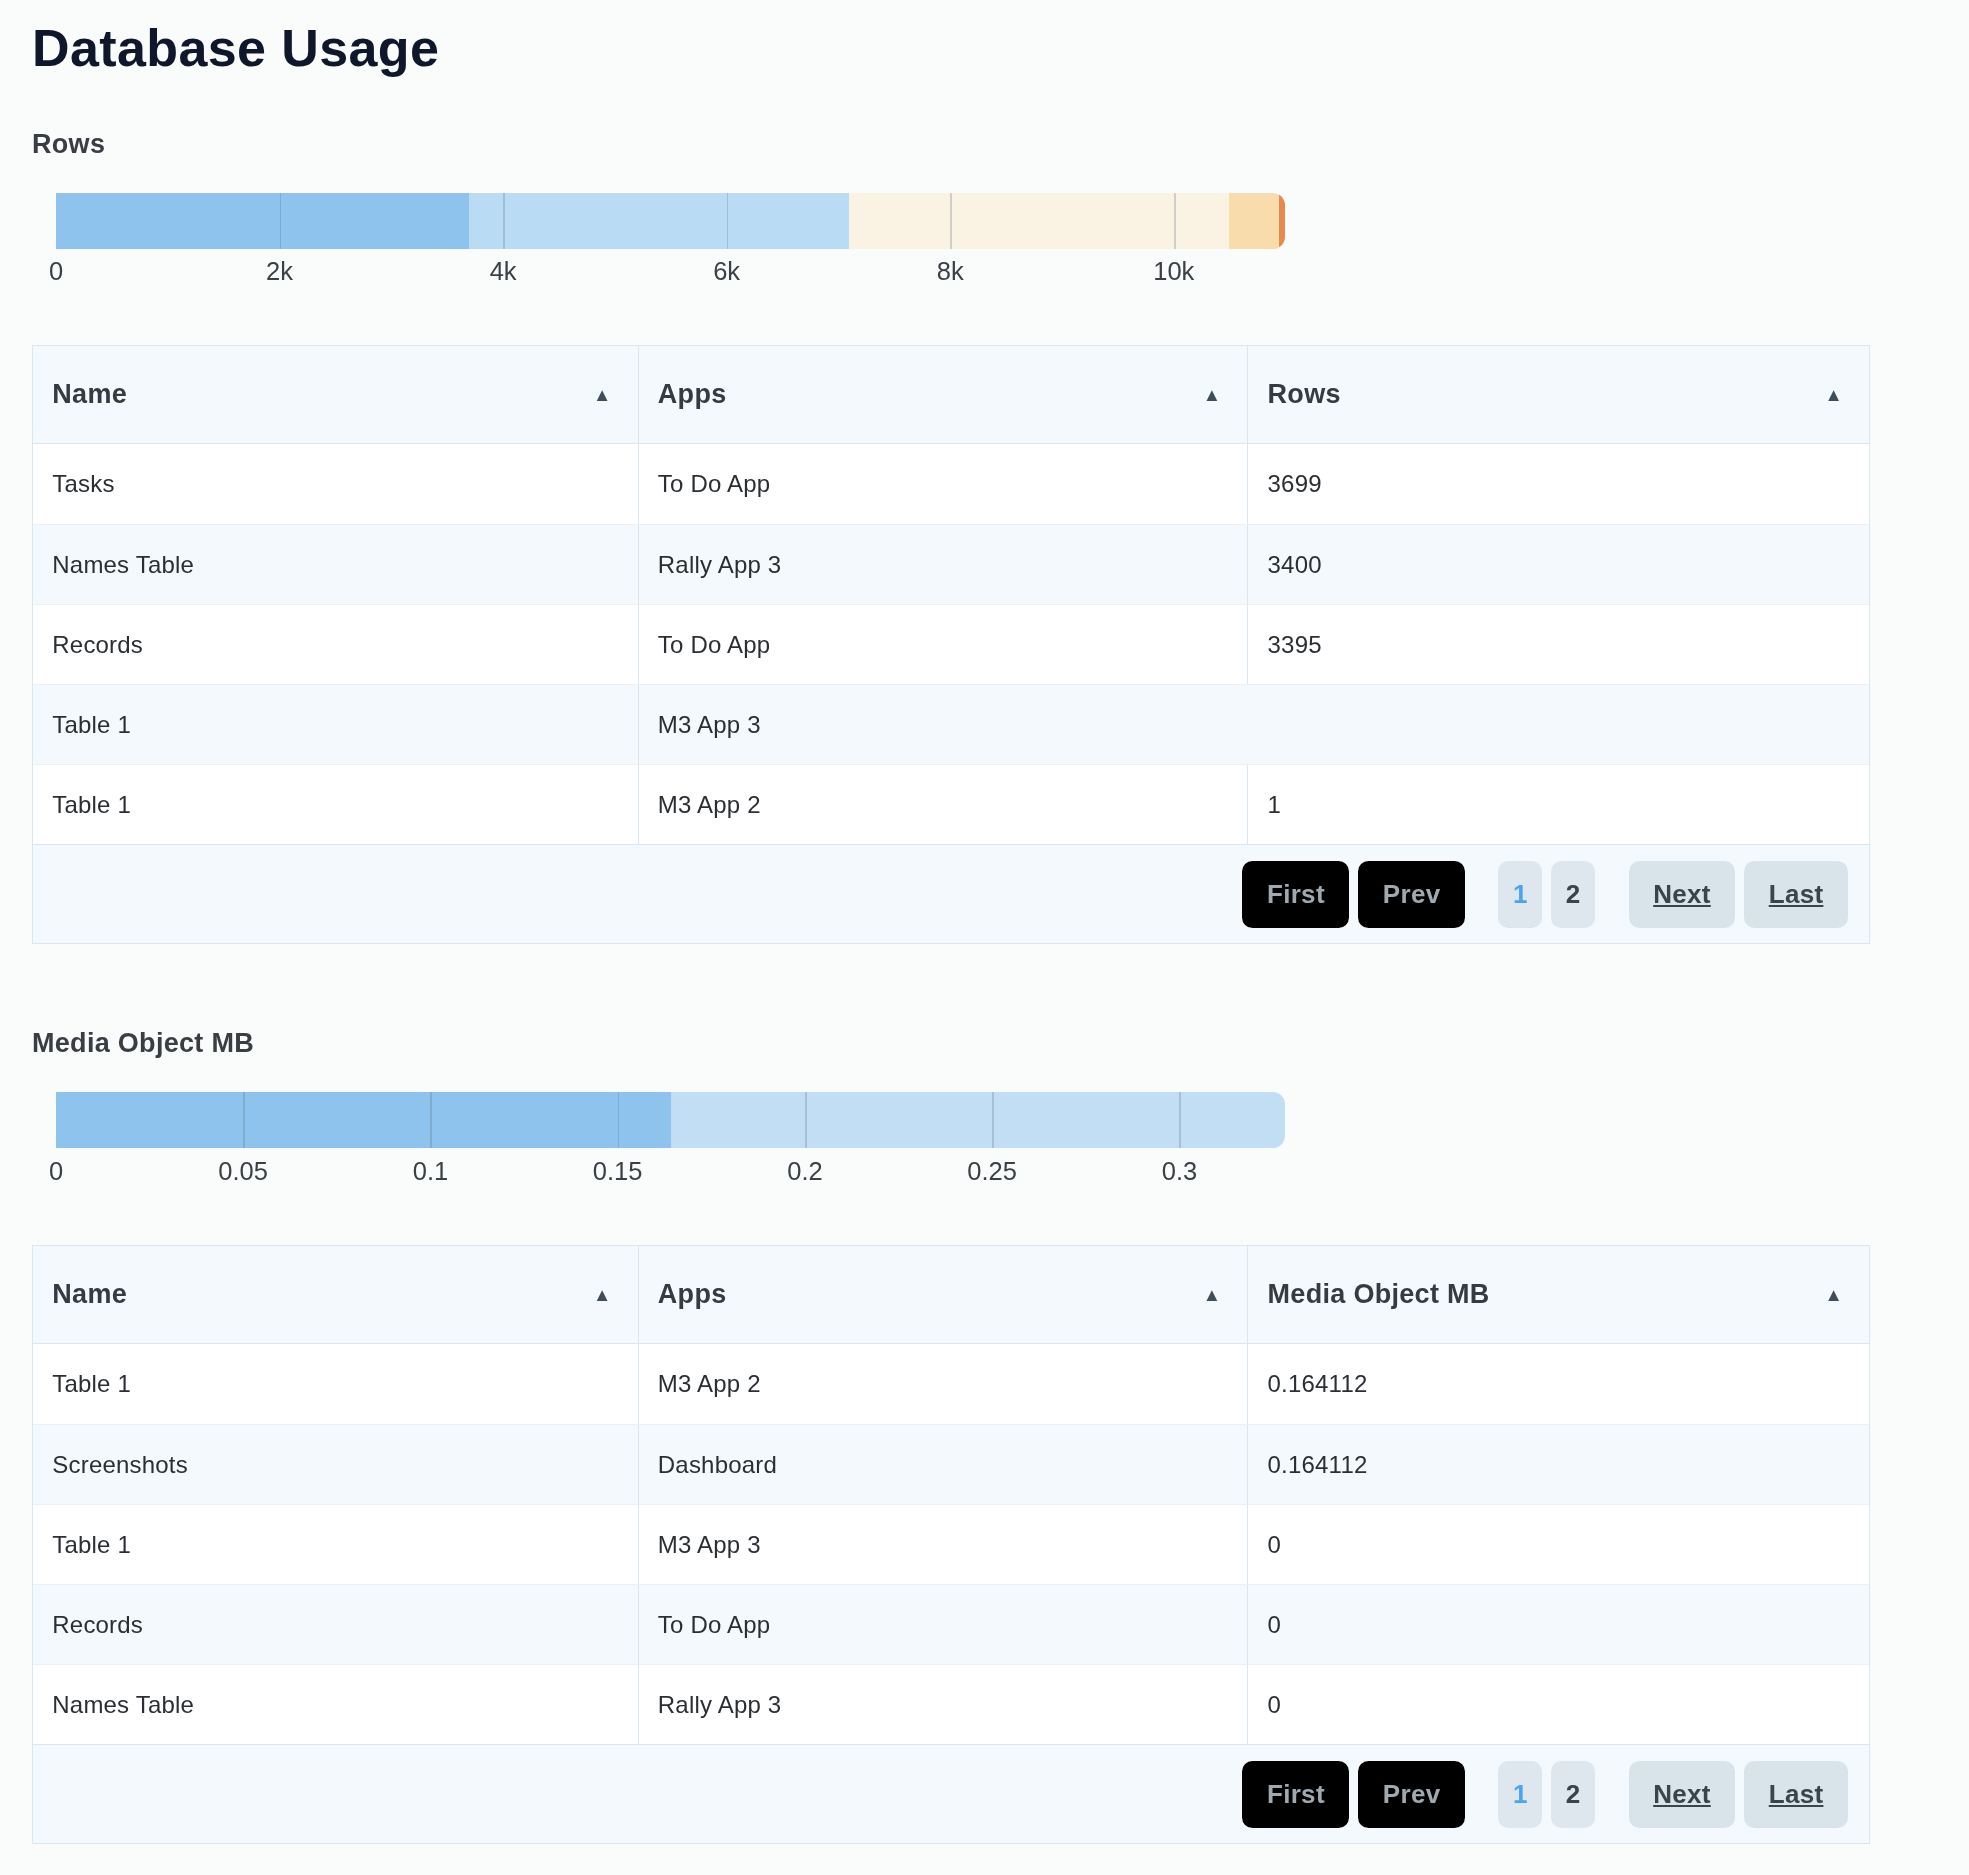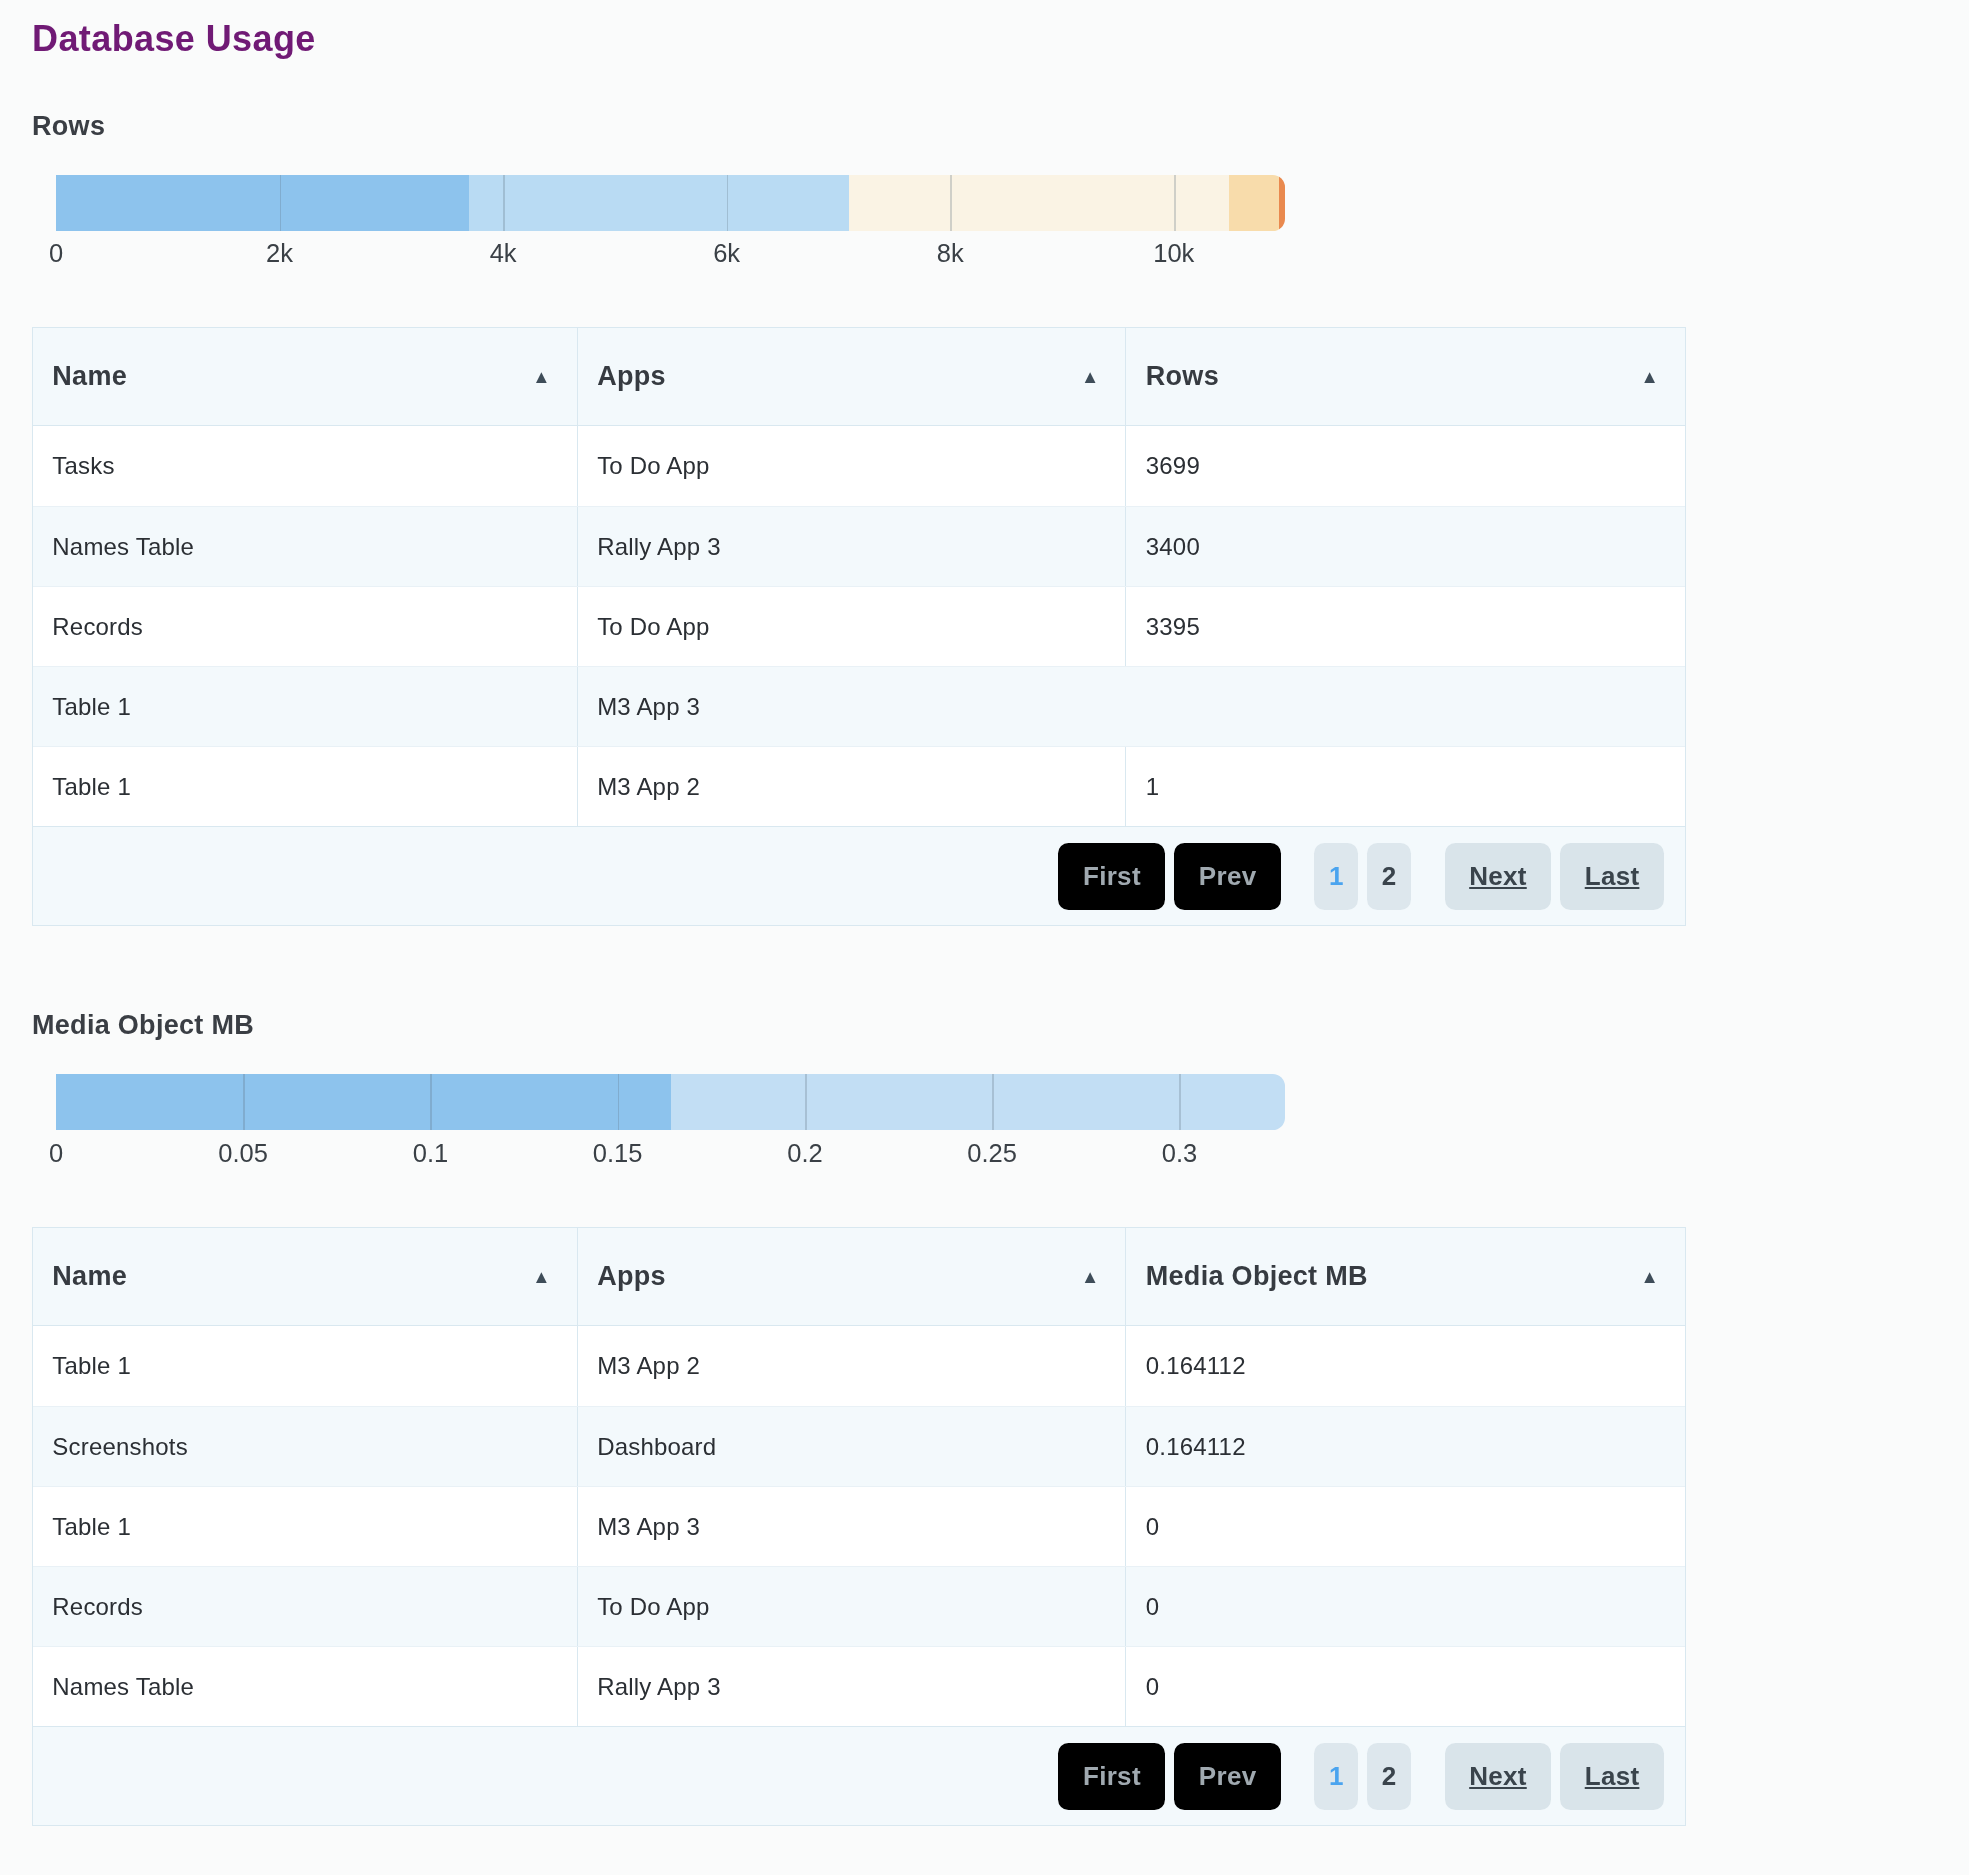--- a/index.html
+++ b/index.html
@@ -6,23 +6,23 @@
   html, body { width: 1970px; }
   body {
     height: 1875px;
     background: #fafbfb;
     font-family: "Liberation Sans", sans-serif;
     color: #2b2f34;
     padding: 14px 28px 0 32px;
     overflow: hidden;
   }
   h1 {
-    font-size: 36px;
-    font-weight: 700;
-    color: #701a75;
+    font-size: 52px;
+    font-weight: 700;
+    color: #0f172a;
     letter-spacing: 0.4px;
     margin-top: 3.5px;
   }
   .section-title {
     font-size: 27px;
     font-weight: 700;
     color: #3a3e44;
     letter-spacing: 0.3px;
     margin-top: 51px;
   }
@@ -50,21 +50,21 @@
     transform: translateX(-50%);
     font-size: 25.5px;
     font-weight: 500;
     color: #3a4046;
     white-space: nowrap;
   }
 
   
   .tbl {
     margin-top: 46px;
-    width: 1654px;
+    width: 1838px;
     background: #ffffff;
     border: 1.8px solid #d9e8f0;
   }
   .thead {
     display: grid;
     grid-template-columns: 717fr 722fr 735fr;
     background: #f3f9fc;
     border-bottom: 1.8px solid #d9e8f0;
     height: 98px;
   }

